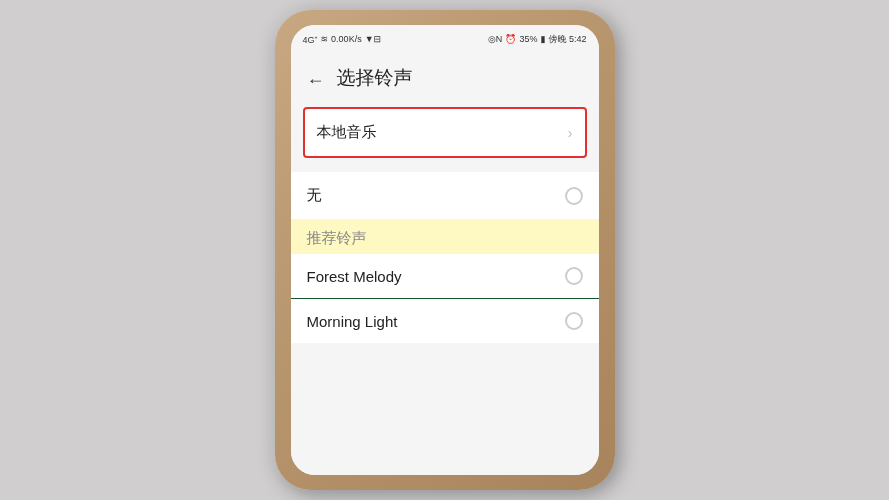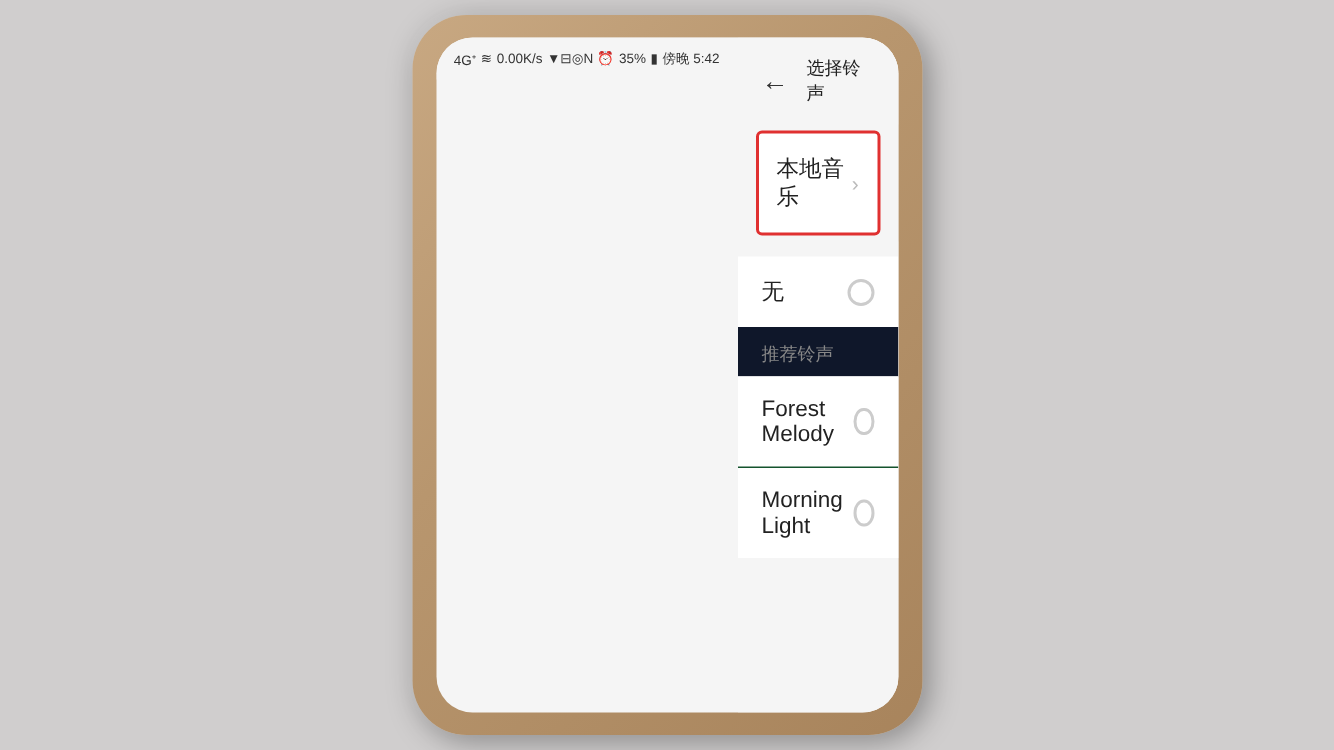--- a/index.html
+++ b/index.html
@@ -27,20 +27,21 @@
       position: relative;
     }
 
     .phone-inner {
       width: 308px;
       height: 450px;
       background: #f5f5f5;
       border-radius: 24px;
       overflow: hidden;
       display: flex;
+      flex-direction: column;
     }
 
     
     .status-bar {
       background: #f5f5f5;
       height: 28px;
       display: flex;
       align-items: center;
       justify-content: space-between;
       padding: 0 12px;
@@ -81,21 +82,21 @@
     }
 
     .back-arrow {
       font-size: 18px;
       color: #333;
       margin-right: 12px;
       cursor: pointer;
     }
 
     .title-text {
-      font-size: 12px;
+      font-size: 19px;
       color: #222;
       font-weight: 500;
     }
 
     
     .local-music-item {
       margin: 4px 12px;
       border: 2px solid #e03030;
       border-radius: 4px;
       background: #fff;
@@ -133,23 +134,23 @@
     }
 
     .none-label {
       font-size: 15px;
       color: #222;
     }
 
     
     .section-header {
       padding: 10px 16px 6px 16px;
-      font-size: 12px;
+      font-size: 15px;
       color: #888;
-      background: #0f172a;
+      background: #fef9c3;
     }
 
     
     .ringtone-item {
       display: flex;
       align-items: center;
       justify-content: space-between;
       padding: 13px 16px;
       background: #fff;
       border-top: 1px solid #14532d;

